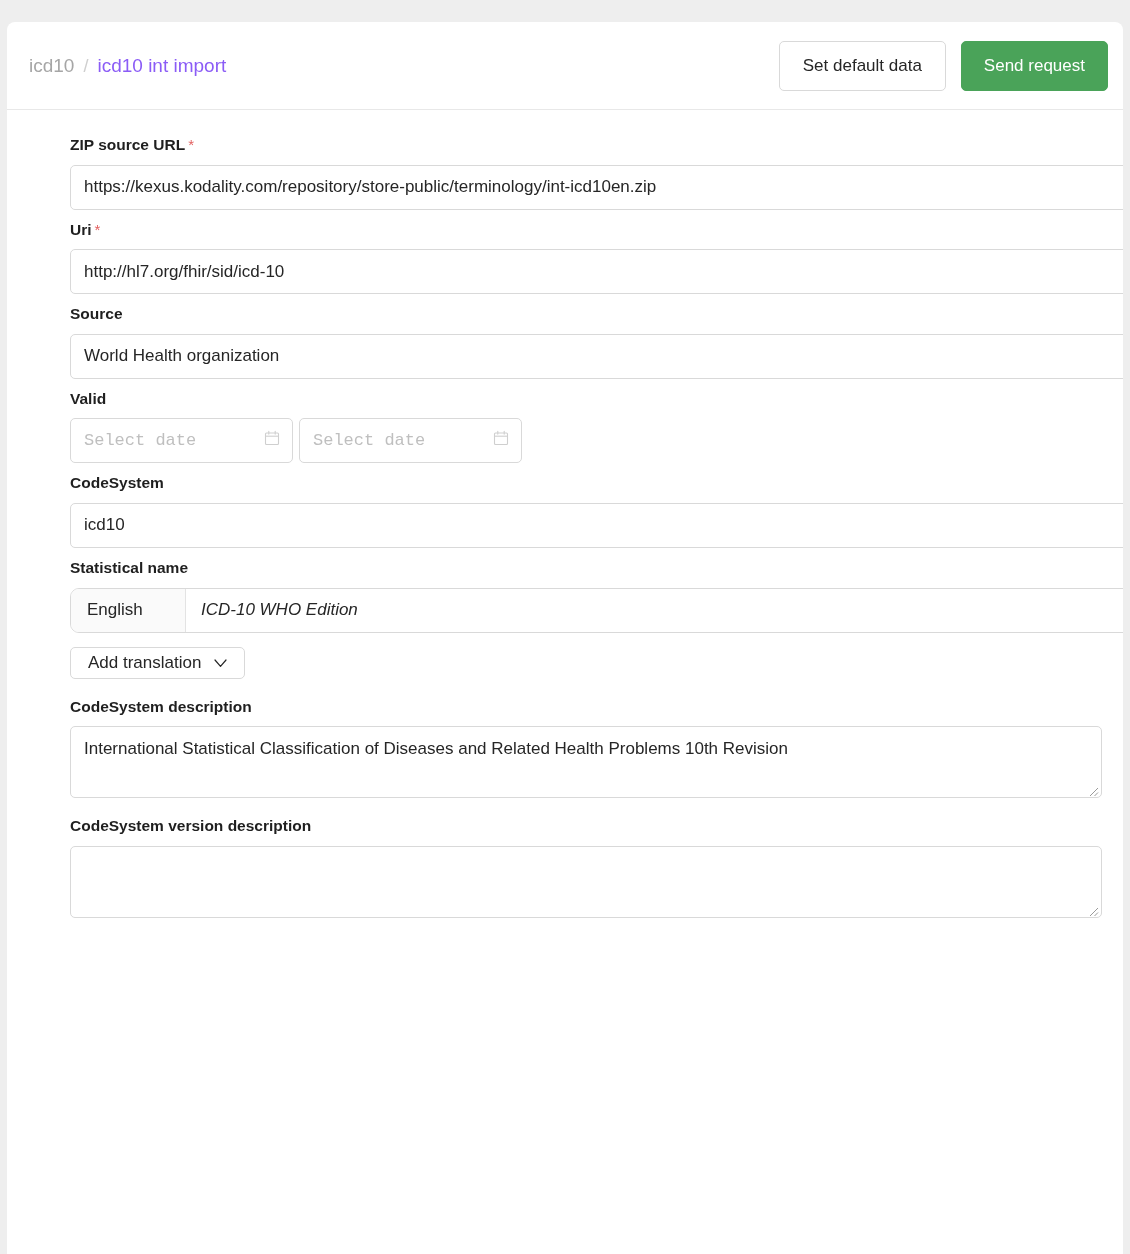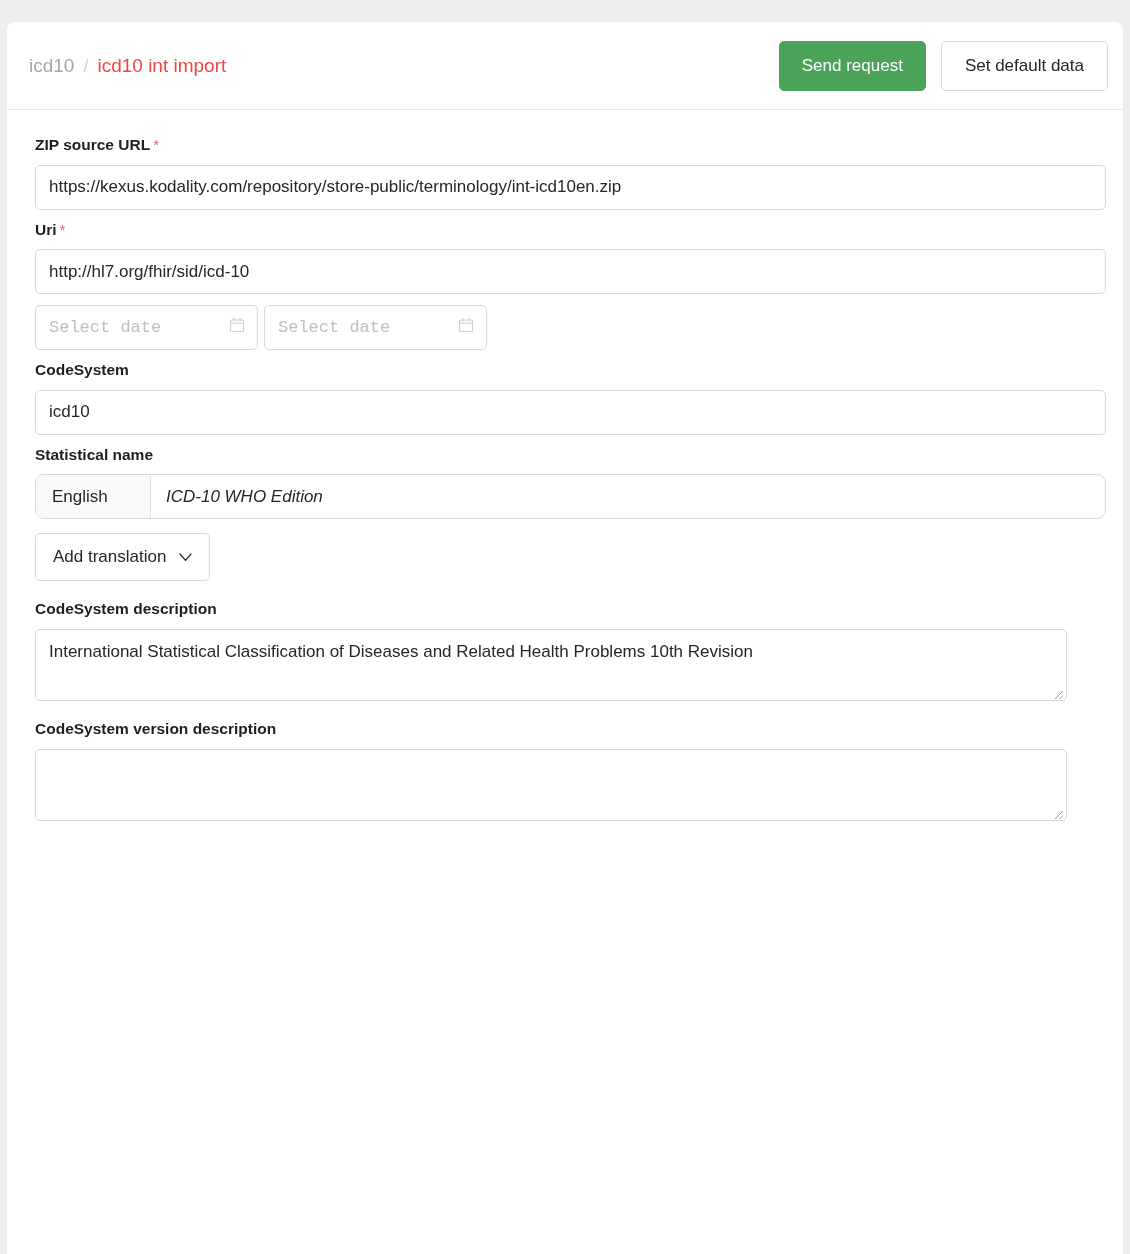--- a/index.html
+++ b/index.html
@@ -44,21 +44,21 @@
   .crumb-parent {
     color: #a6a6a6;
     font-weight: 400;
   }
   .crumb-sep {
     color: #cfcfcf;
     font-weight: 400;
     font-size: 18px;
   }
   .crumb-current {
-    color: #ef4444;
+    color: #8b5cf6;
     font-weight: 400;
   }
 
   .header-actions {
     display: flex;
     align-items: center;
     gap: 15px;
   }
 
   .btn {
@@ -80,20 +80,21 @@
     height: 50px;
     padding: 0 22px;
     background: #4aa359;
     border: 1px solid #4aa359;
     color: #ffffff;
   }
 
   
   .body {
     padding: 26px 23px 0 28px;
+    margin-left: 35px;
   }
 
   .field { margin-bottom: 11px; }
 
   .label {
     font-size: 15.5px;
     font-weight: bold;
     color: #1f1f1f;
     line-height: 1.2;
     margin-bottom: 10px;
@@ -168,21 +169,21 @@
     display: flex;
     align-items: center;
     padding-left: 15px;
     font-size: 17px;
     color: #262626;
     font-style: italic;
   }
 
   .add-translation {
     margin-top: 14px;
-    height: 48px;
+    height: 32px;
     padding: 0 17px;
     background: #ffffff;
     border: 1px solid #d9d9d9;
     border-radius: 5px;
     display: inline-flex;
     align-items: center;
     gap: 13px;
     font-size: 17px;
     color: #262626;
     cursor: pointer;
@@ -217,44 +218,49 @@
 
 <div class="card">
 
   <div class="header">
     <div class="breadcrumb">
       <span class="crumb-parent">icd10</span>
       <span class="crumb-sep">/</span>
       <span class="crumb-current">icd10 int import</span>
     </div>
     <div class="header-actions">
+      <button class="btn btn-default">Set default data</button>
       <button class="btn btn-primary">Send request</button>
-      <button class="btn btn-default">Set default data</button>
     </div>
   </div>
 
   <div class="body">
 
     <div class="field">
       <label class="label">
         <span>ZIP source URL</span><span class="req">*</span>
       </label>
       <div class="input">https://kexus.kodality.com/repository/store-public/terminology/int-icd10en.zip</div>
     </div>
 
     <div class="field">
       <label class="label">
         <span>Uri</span><span class="req">*</span>
       </label>
       <div class="input">http://hl7.org/fhir/sid/icd-10</div>
     </div>
 
-
-
-    <div class="field">
+    <div class="field">
+      <label class="label">Source</label>
+      <div class="input">World Health organization</div>
+    </div>
+
+
+    <div class="field">
+      <label class="label">Valid</label>
       <div class="date-row">
         <div class="date-input">
           <span class="date-placeholder">Select date</span>
           <span class="cal-icon">
             <svg width="16" height="16" viewBox="0 0 16 16" fill="none">
               <rect x="1.5" y="3" width="13" height="11.5" rx="1" stroke="#cfcfcf" stroke-width="1.1"></rect>
               <line x1="1.5" y1="6.2" x2="14.5" y2="6.2" stroke="#cfcfcf" stroke-width="1.1"></line>
               <line x1="4.8" y1="1.4" x2="4.8" y2="4.1" stroke="#cfcfcf" stroke-width="1.1" stroke-linecap="round"></line>
               <line x1="11.2" y1="1.4" x2="11.2" y2="4.1" stroke="#cfcfcf" stroke-width="1.1" stroke-linecap="round"></line>
             </svg>

